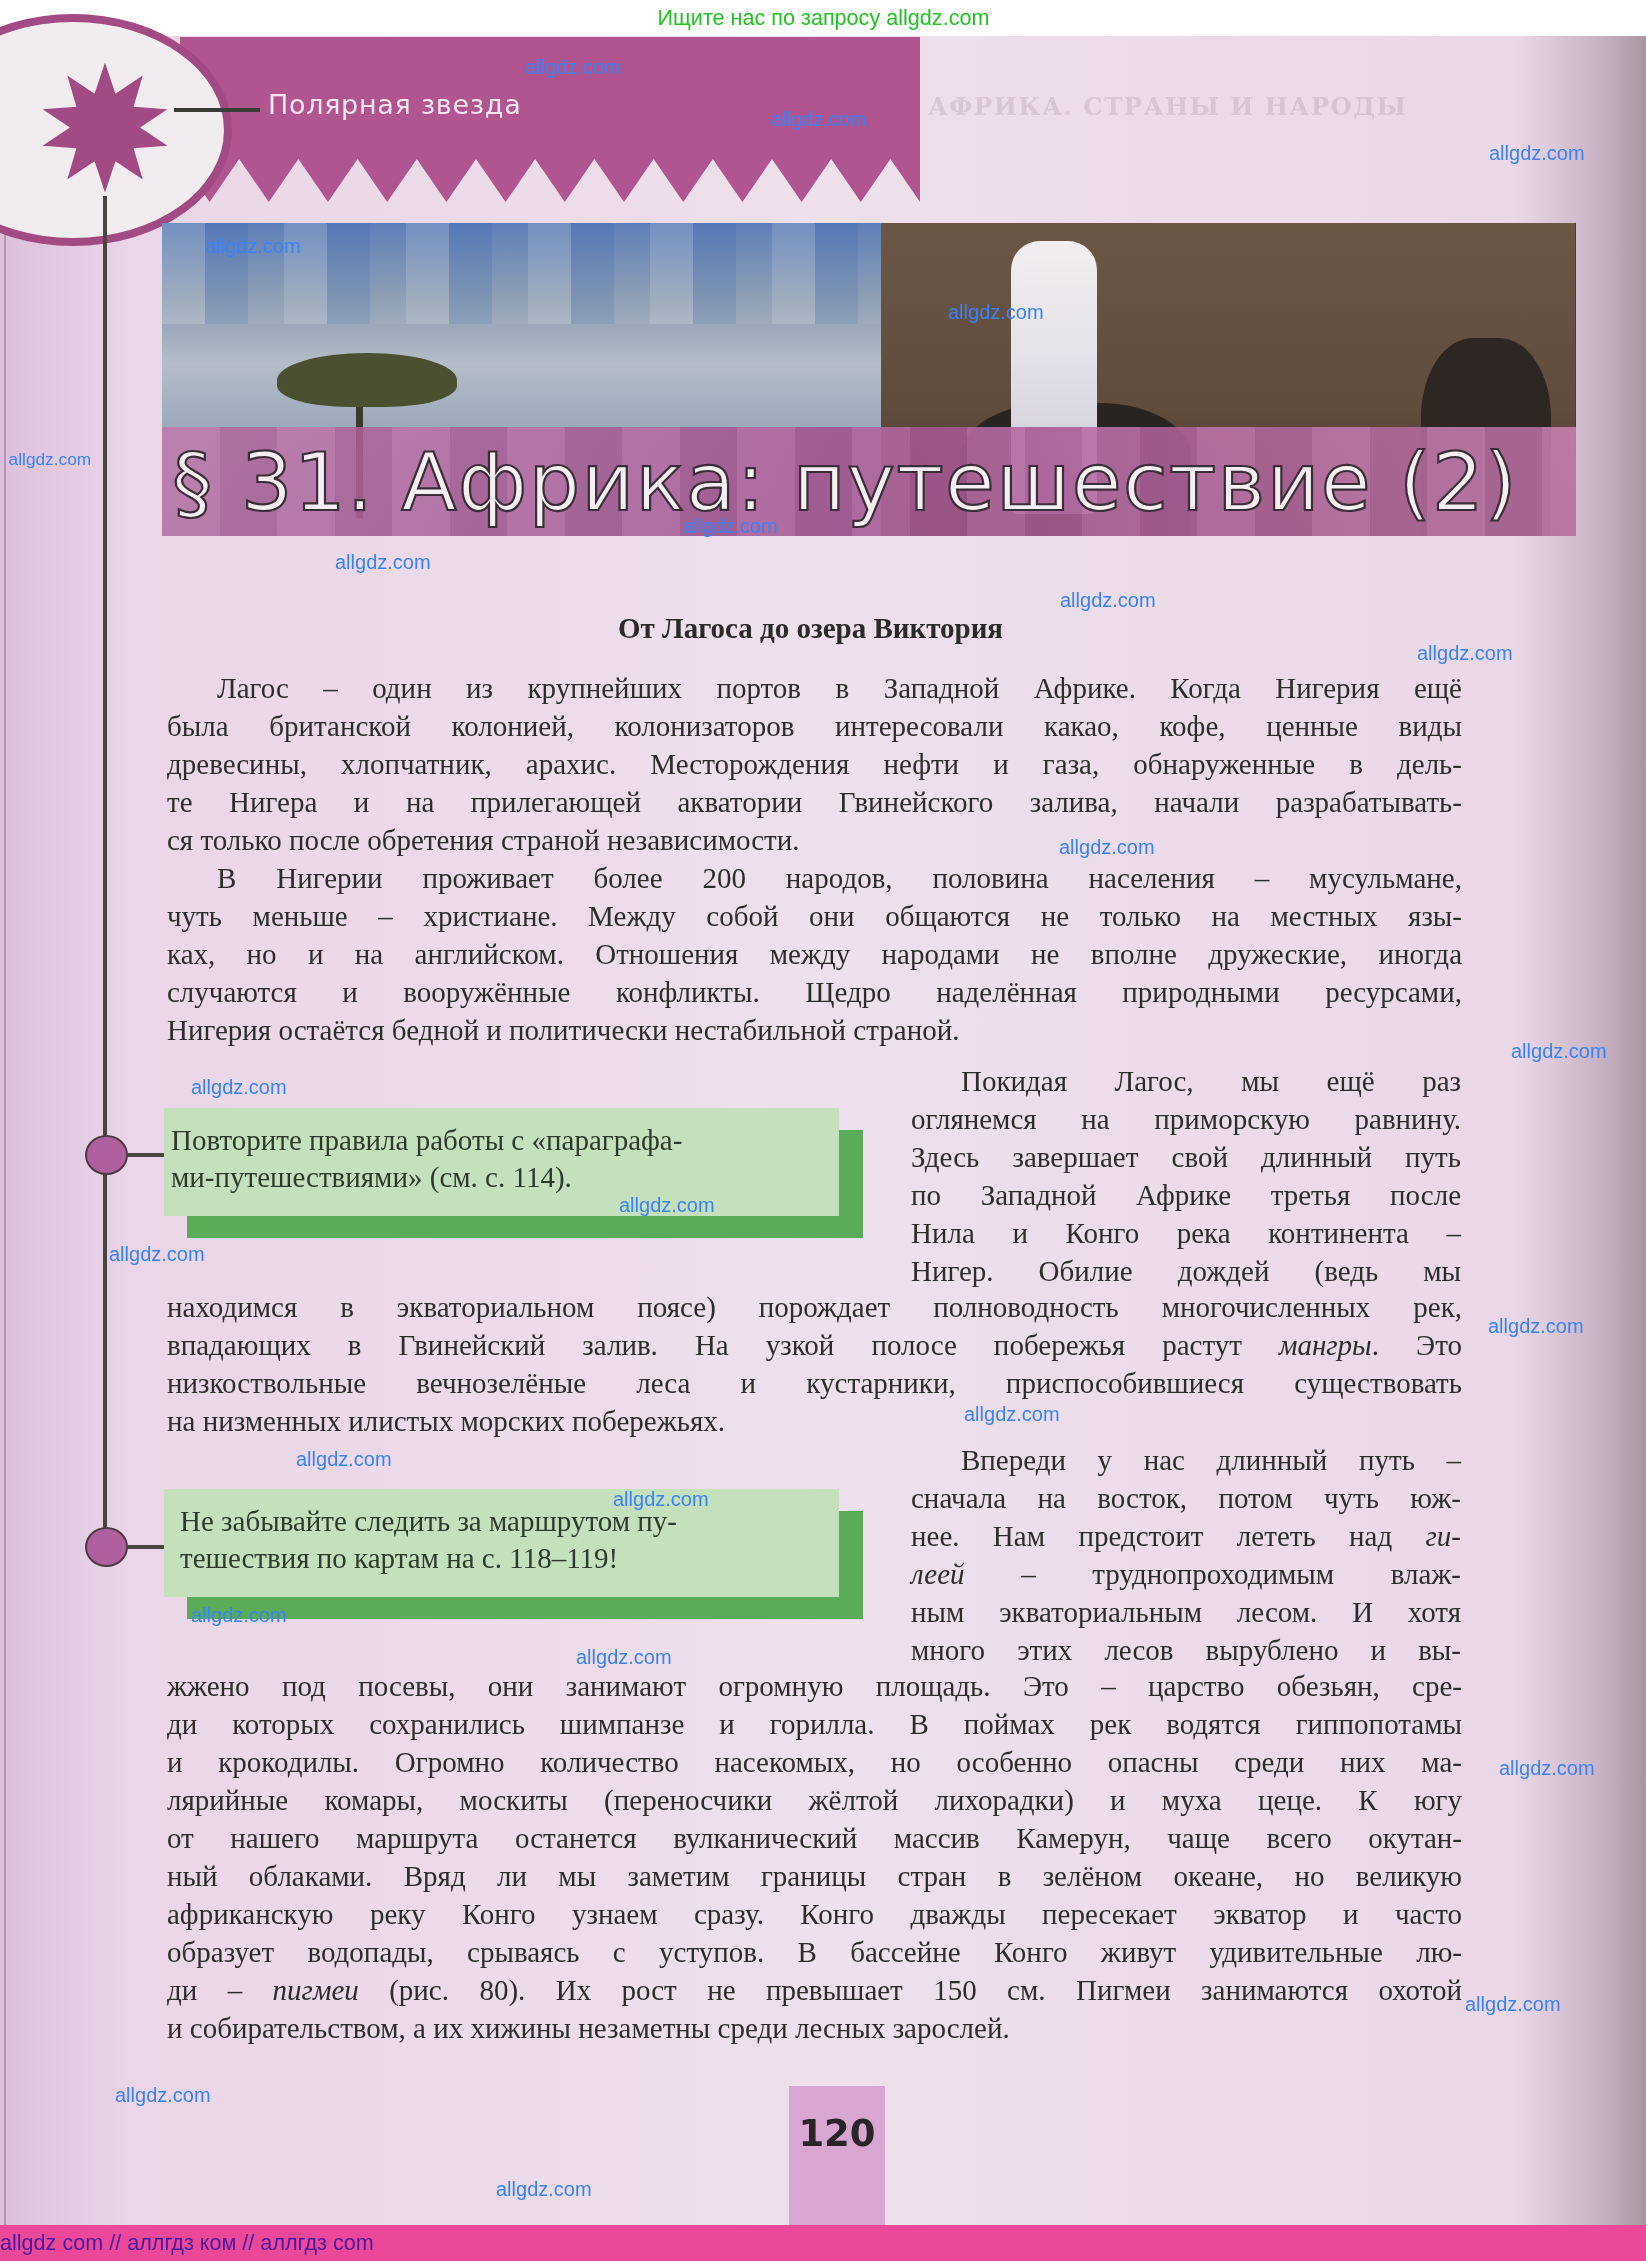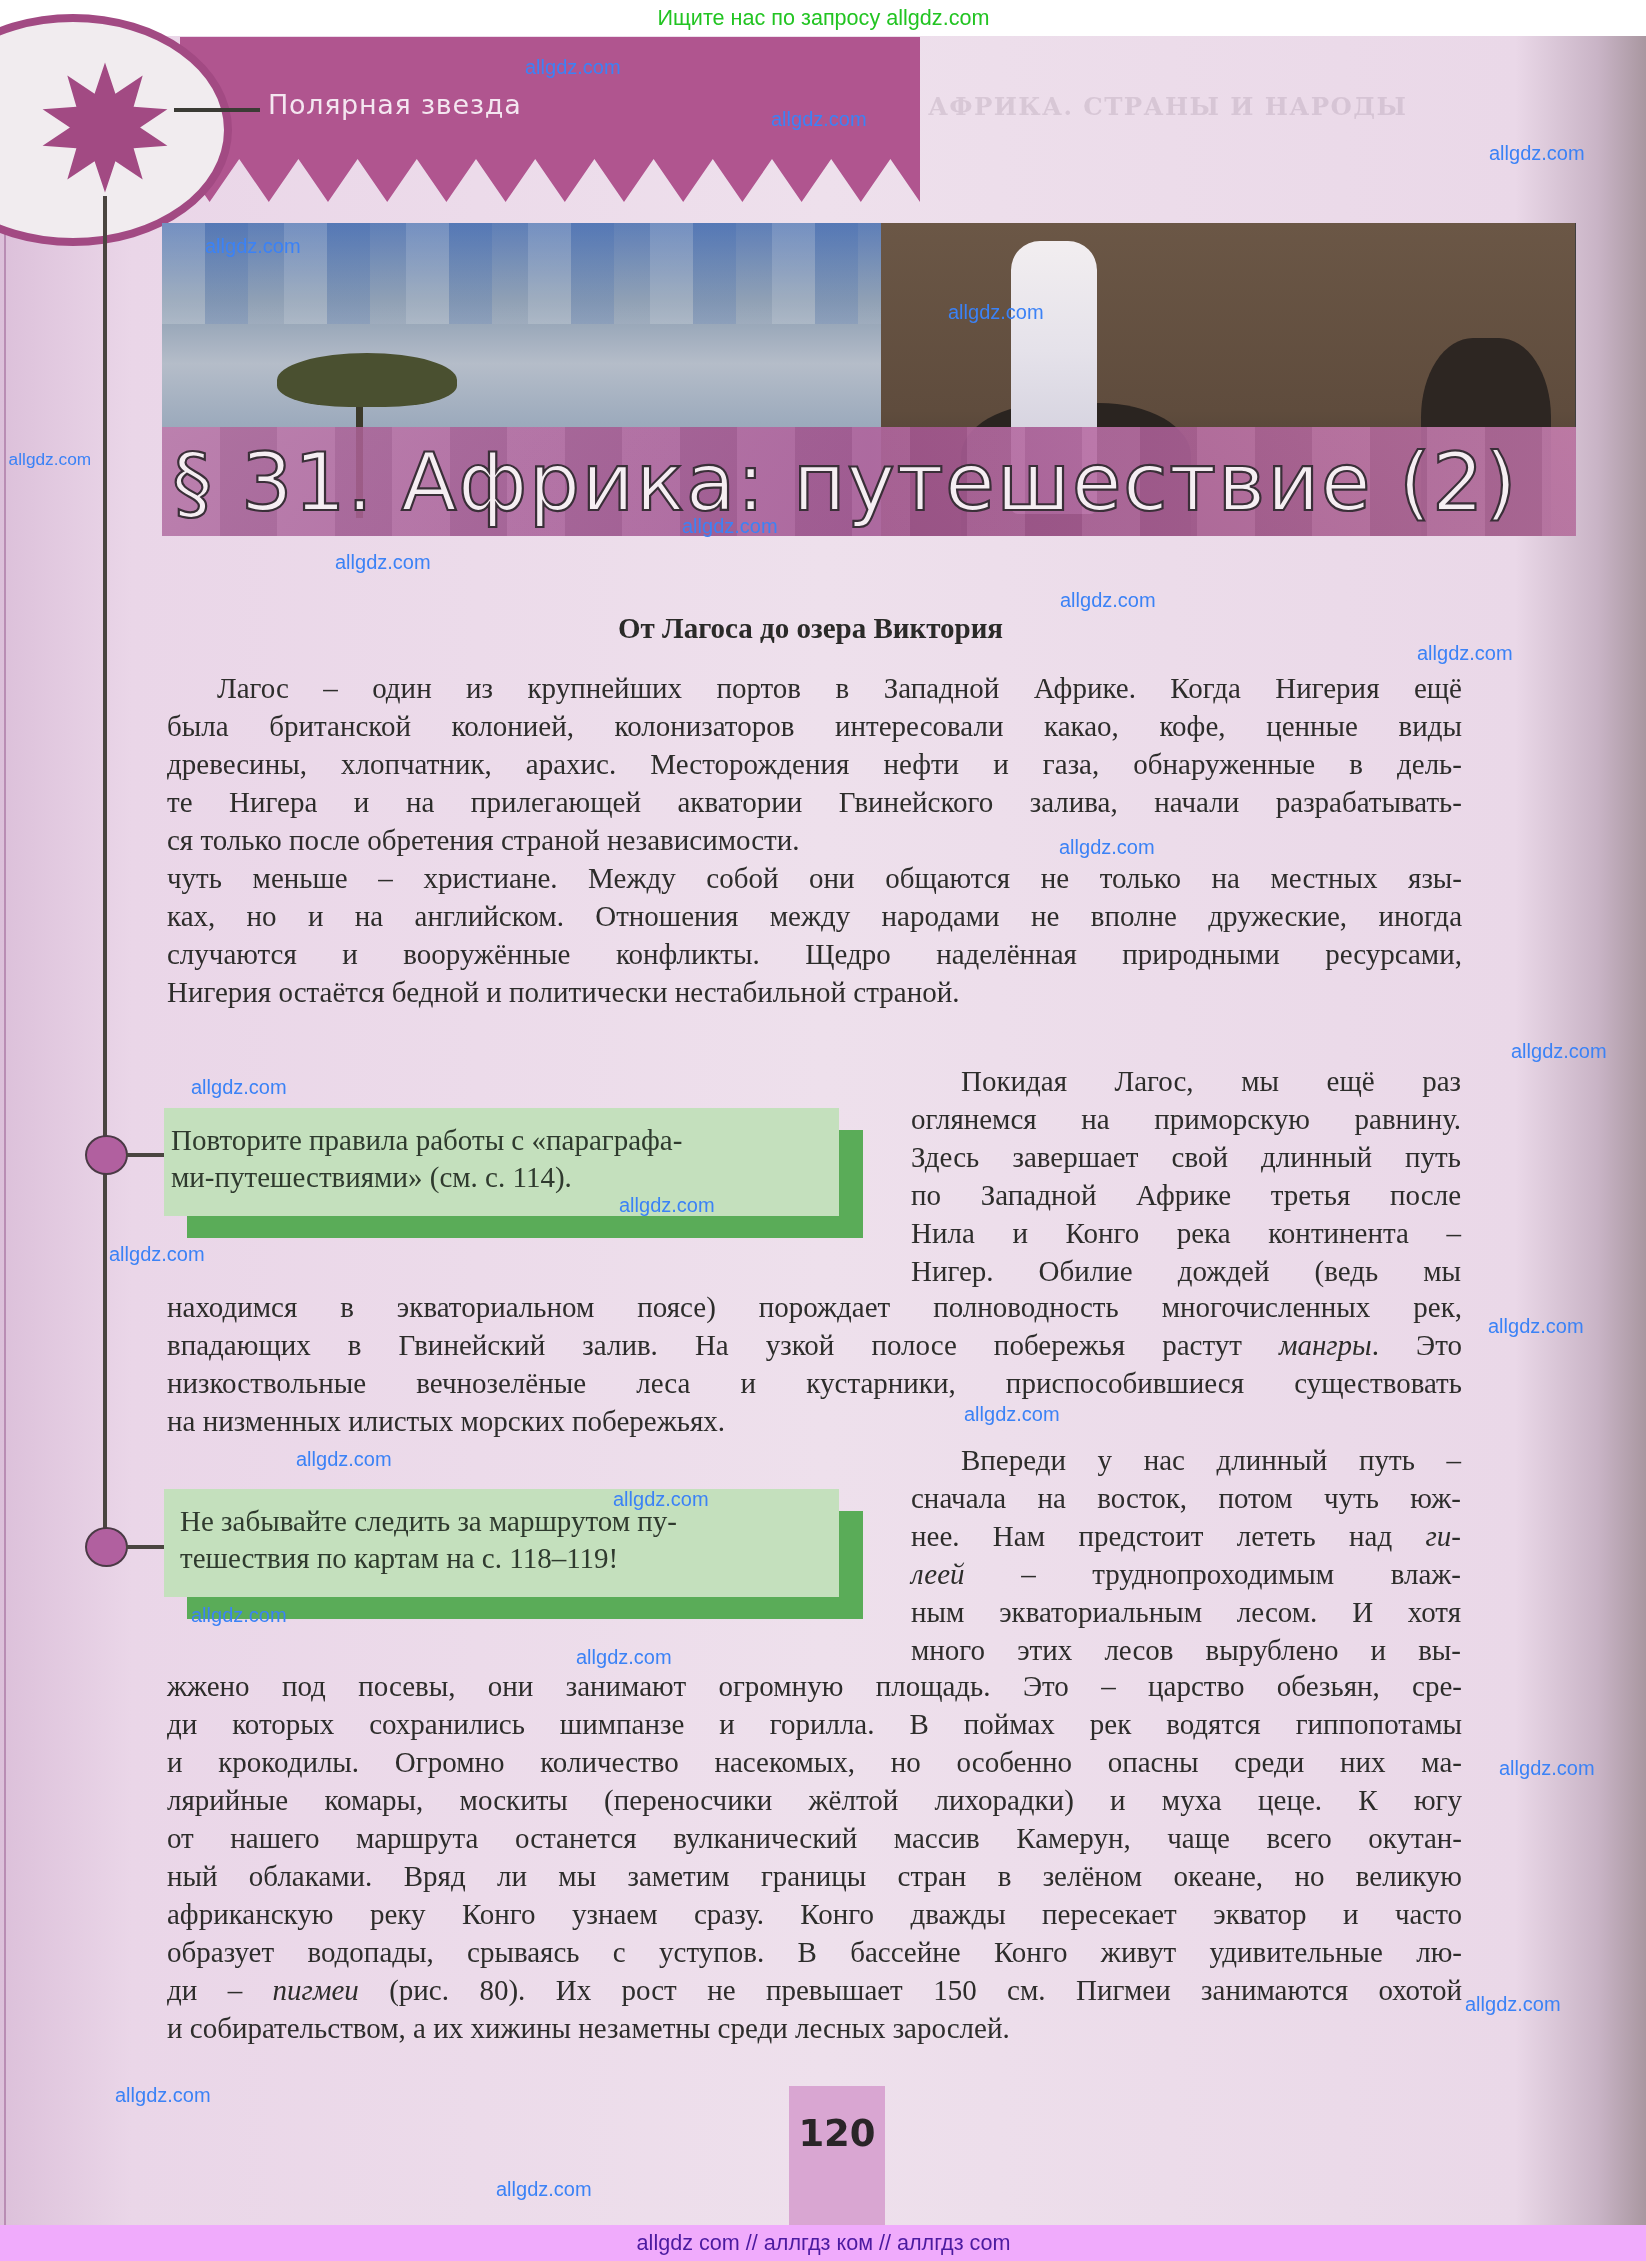--- a/index.html
+++ b/index.html
@@ -131,21 +131,21 @@
   .page-num-box {
     position: absolute; left: 789px; top: 2086px; width: 96px; height: 139px;
     background: #d9a6d2;
   }
   .page-num {
     position: absolute; left: 789px; top: 2112px; width: 96px; text-align: center;
     font-family: "DejaVu Sans", "Liberation Sans", sans-serif; font-weight: bold;
     font-size: 37px; color: #2a2528;
   }
   .bottom-bar {
-    position: absolute; left: 0; top: 2225px; width: 1647px; height: 36px; background: #f0abfc; text-align: center;
+    position: absolute; left: 0; top: 2225px; width: 1647px; height: 36px; background: #ec4899; text-align: left;
   }
   .bottom-bar span {
     font-family: "Liberation Sans", "DejaVu Sans", sans-serif; color: #4b1aa0; font-size: 21.6px; line-height: 36px;
   }
   .wm {
     position: absolute; font-family: "Liberation Sans", "DejaVu Sans", sans-serif;
     font-size: 20px; color: #3b82f6; white-space: nowrap;
   }
   .ghost-header {
     position: absolute; left: 928px; top: 92px; font-family: "DejaVu Serif", serif;
@@ -192,20 +192,21 @@
 
 <div class="para" style="left:163px; top:665px; width:1295px;">
   <span class="ln indent">Лагос – один из крупнейших портов в Западной Африке. Когда Нигерия ещё</span>
   <span class="ln">была британской колонией, колонизаторов интересовали какао, кофе, ценные виды</span>
   <span class="ln">древесины, хлопчатник, арахис. Месторождения нефти и газа, обнаруженные в дель-</span>
   <span class="ln">те Нигера и на прилегающей акватории Гвинейского залива, начали разрабатывать-</span>
   <span class="ln last">ся только после обретения страной независимости.</span>
 </div>
 
 <div class="para" style="left:163px; top:855px; width:1295px;">
+  <span class="ln indent">В Нигерии проживает более 200 народов, половина населения – мусульмане,</span>
   <span class="ln">чуть меньше – христиане. Между собой они общаются не только на местных язы-</span>
   <span class="ln">ках, но и на английском. Отношения между народами не вполне дружеские, иногда</span>
   <span class="ln">случаются и вооружённые конфликты. Щедро наделённая природными ресурсами,</span>
   <span class="ln last">Нигерия остаётся бедной и политически нестабильной страной.</span>
 </div>
 
 <div class="dot" style="left:85px; top:1135px;"></div>
 <div class="dot-link" style="left:126px; top:1153px; width:40px;"></div>
 <div class="note-shadow" style="left:187px; top:1130px; width:676px; height:108px;"></div>
 <div class="note" style="left:164px; top:1108px; width:675px; height:108px;padding-left:7px;">

